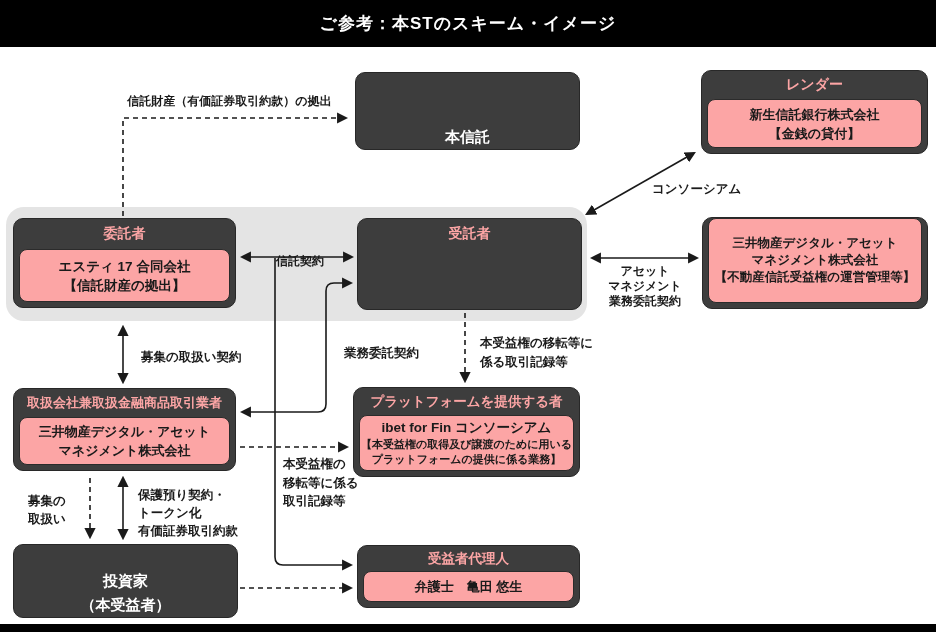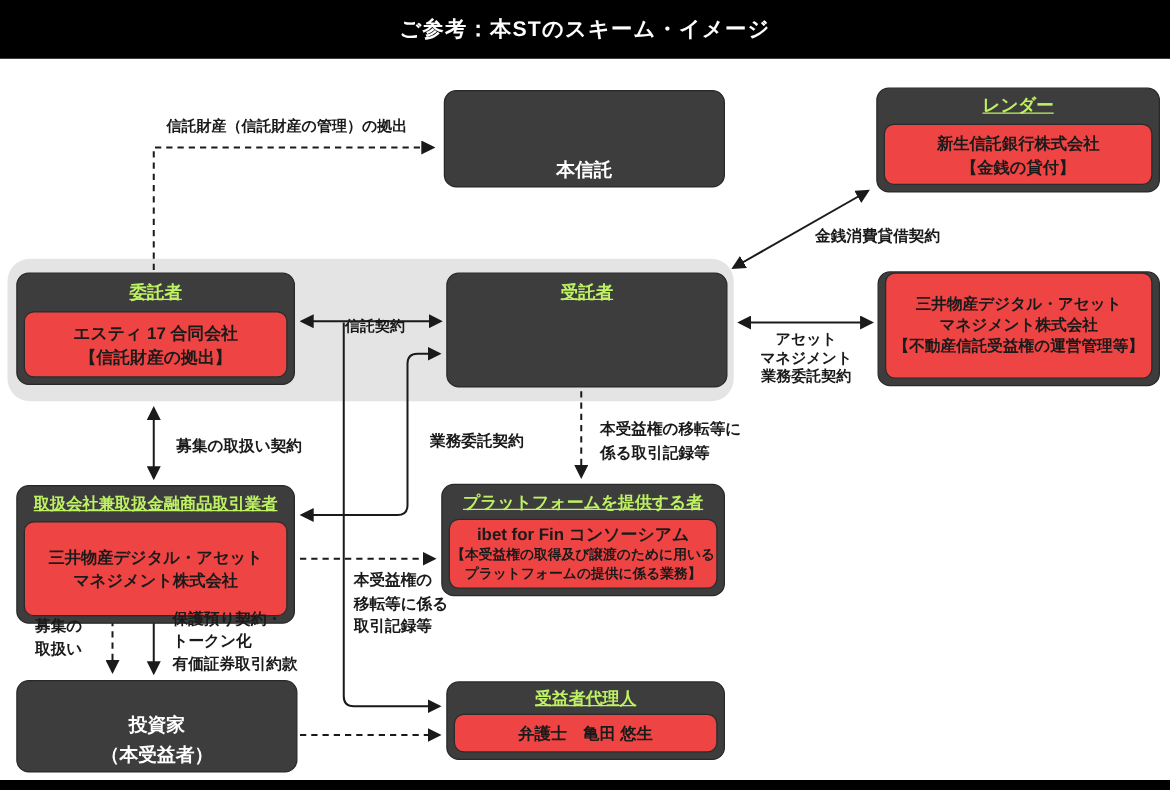--- a/index.html
+++ b/index.html
@@ -29,26 +29,26 @@
   .edge{ stroke:var(--line); fill:none; stroke-width:1.6px; }
   .dashed{ stroke-dasharray:5 4; }
   #ah path{ fill:var(--line); }
 
   .node{
     position:absolute; background:var(--node-dark); border-radius:10px;
     box-sizing:border-box; display:flex; flex-direction:column;
     padding:0 5px 5px; border:1px solid #282828;
   }
   .node-header{
-    color:#bef264; font-weight:bold; text-align:left;
+    color:#fca5a5; font-weight:bold; text-align:left;
     display:flex; align-items:center; justify-content:center;
-    flex:0 0 var(--hh,28px); font-size:var(--hfs,14px); white-space:nowrap;text-decoration:underline;
+    flex:0 0 var(--hh,28px); font-size:var(--hfs,14px); white-space:nowrap;
   }
   .node-body{
-    background:#ef4444; border:1.5px solid #2b2b2b; border-radius:8px; flex:1 1 auto;
+    background:#fca5a5; border:1.5px solid #2b2b2b; border-radius:8px; flex:1 1 auto;
     display:flex; flex-direction:column; align-items:center; justify-content:center;
     font-weight:bold; color:#1a1a1a; font-size:var(--bfs,13px); line-height:var(--blh,19px);
     text-align:center; white-space:nowrap;
   }
   .node.plain{ align-items:center; justify-content:flex-end; padding:0; }
   .node.plain .plain-line{ color:#fff; font-weight:bold; font-size:15px; line-height:24px; text-align:center; white-space:nowrap; }
   .node-body .small{ font-size:11px; line-height:15px; }
 
   .edge-label{
     position:absolute; font-weight:bold; color:var(--line);
@@ -112,21 +112,21 @@
   </div>
 
   <div class="node" style="left:702px; top:217px; width:226px; height:92px; --hh:26px; --hfs:12px; --bfs:12.5px; --blh:17px;">
     <div class="node-body">
       <div>三井物産デジタル・アセット</div>
       <div>マネジメント株式会社</div>
       <div>【不動産信託受益権の運営管理等】</div>
     </div>
   </div>
 
-  <div class="node" style="left:13px; top:388px; width:223px; height:111px; --hh:28px; --hfs:13px; --bfs:13px;">
+  <div class="node" style="left:13px; top:388px; width:223px; height:83px; --hh:28px; --hfs:13px; --bfs:13px;">
     <div class="node-header">取扱会社兼取扱金融商品取引業者</div>
     <div class="node-body">
       <div>三井物産デジタル・アセット</div>
       <div>マネジメント株式会社</div>
     </div>
   </div>
 
   <div class="node plain" style="left:13px; top:544px; width:225px; height:74px;">
     <div class="plain-line">投資家</div>
     <div class="plain-line">（本受益者）</div>
@@ -141,23 +141,23 @@
     </div>
   </div>
 
   <div class="node" style="left:357px; top:545px; width:223px; height:63px; --hh:25px; --hfs:13.5px; --bfs:13px;">
     <div class="node-header">受益者代理人</div>
     <div class="node-body">
       <div>弁護士　亀田 悠生</div>
     </div>
   </div>
 
-  <div class="edge-label center" style="left:117px; top:92px; width:225px;">信託財産（信託財産の管理）の拠出</div>
+  <div class="edge-label center" style="left:117px; top:92px; width:225px;">信託財産（有価証券取引約款）の拠出</div>
 
-  <div class="edge-label" style="left:652px; top:180px; font-size:12.5px;">金銭消費貸借契約</div>
+  <div class="edge-label" style="left:652px; top:180px; font-size:12.5px;">コンソーシアム</div>
 
   <div class="edge-label center" style="left:262px; top:252px; width:76px;">信託契約</div>
 
   <div class="edge-label center" style="left:597px; top:264px; width:96px; line-height:15px;">
     <div>アセット</div>
     <div>マネジメント</div>
     <div>業務委託契約</div>
   </div>
 
   <div class="edge-label" style="left:344px; top:344px; font-size:12.5px;">業務委託契約</div>

